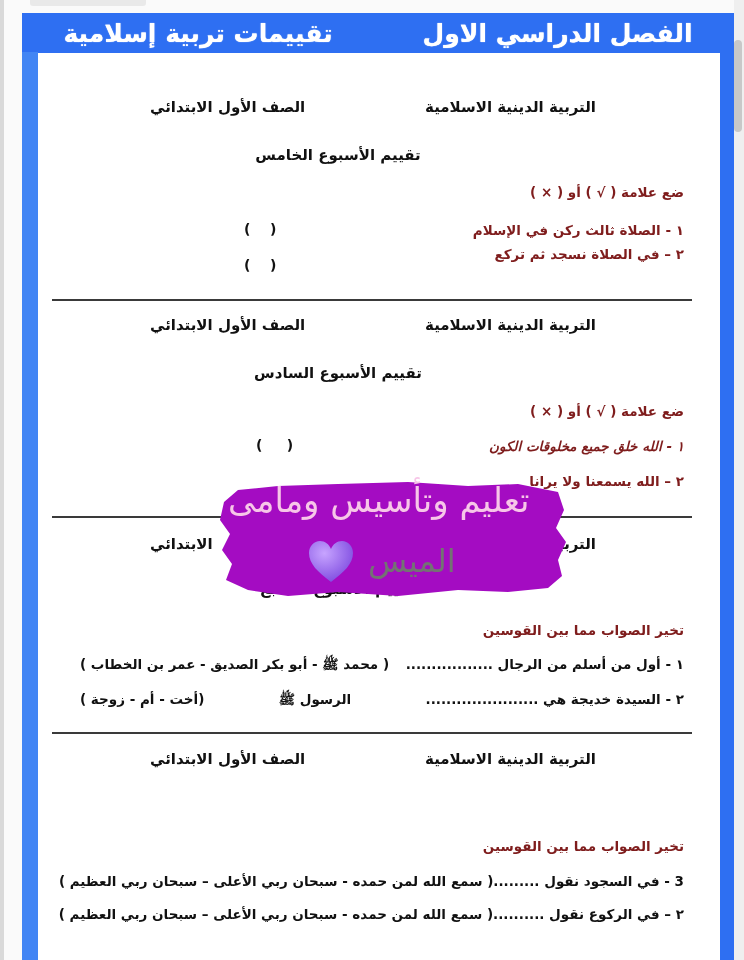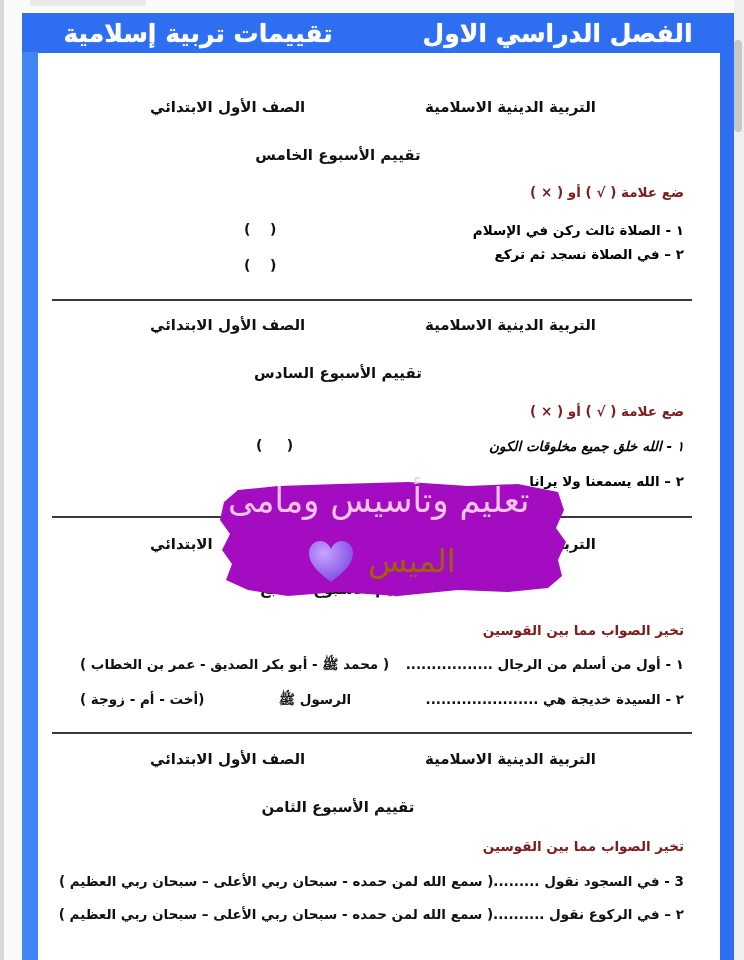--- a/index.html
+++ b/index.html
@@ -61,21 +61,21 @@
       position: absolute; left: 0; width: 636px; text-align: center;
       font-weight: bold; font-size: 15px; color: #111;
     }
     .title-inner { display: inline-block; padding-left: 40px; }
     .instr {
       position: absolute; right: 60px;
       font-weight: bold; font-size: 13.5px; color: #7f1d1d;
     }
     .item {
       position: absolute; right: 60px;
-      font-weight: bold; font-size: 13.5px; color: #000000; white-space: nowrap;
+      font-weight: bold; font-size: 13.5px; color: #7f1d1d; white-space: nowrap;
     }
     .answer-paren {
       position: absolute;
       font-weight: bold; font-size: 14px; color: #111; white-space: pre;
     }
     .divider {
       position: absolute; left: 52px; width: 640px; height: 2px;
       background: #3a3a3a;
     }
     .item-row {
@@ -93,21 +93,21 @@
     }
     .wm-line1 {
       position: absolute; left: 10px; top: 0px; width: 330px; text-align: left;
       font-family: "DejaVu Sans", sans-serif;
       font-size: 34px; color: #f7c6e8; font-weight: normal;
       direction: rtl;
     }
     .wm-line2 {
       position: absolute; left: 150px; top: 62px;
       font-family: "DejaVu Sans", sans-serif;
-      font-size: 32px; color: #a16207;
+      font-size: 32px; color: #737373;
       direction: rtl;
     }
     .wm-heart {
       position: absolute; left: 90px; top: 60px; width: 46px; height: 44px;
     }
   </style>
 </head>
 <body>
 
 <div class="page">
@@ -172,23 +172,20 @@
     <span>٢ - السيدة خديجة هي  ......................</span>
     <span>الرسول ﷺ</span>
     <span>(أخت -  أم  -  زوجة  )</span>
   </div>
 
   <div class="divider" style="top:732px;"></div>
 
   <div class="block-header" style="top:750px;">
     <span>التربية الدينية الاسلامية</span>
     <span>الصف الأول الابتدائي</span>
-  </div>
-  <div class="block-title" style="top:798px;">
-    <span class="title-inner">تقييم الأسبوع  الثامن</span>
   </div>
   <div class="instr" style="top:838px;">تخير الصواب مما بين القوسين</div>
   <div class="item-row" style="top:873px; left:60px;">
     <span>3 - في السجود نقول  .........</span>
     <span>( سمع الله لمن حمده  - سبحان ربي الأعلى – سبحان ربي العظيم )</span>
   </div>
   <div class="item-row" style="top:906px; left:60px;">
     <span>٢ – في الركوع نقول ..........</span>
     <span>( سمع الله لمن حمده  - سبحان ربي الأعلى – سبحان ربي العظيم )</span>
   </div>

